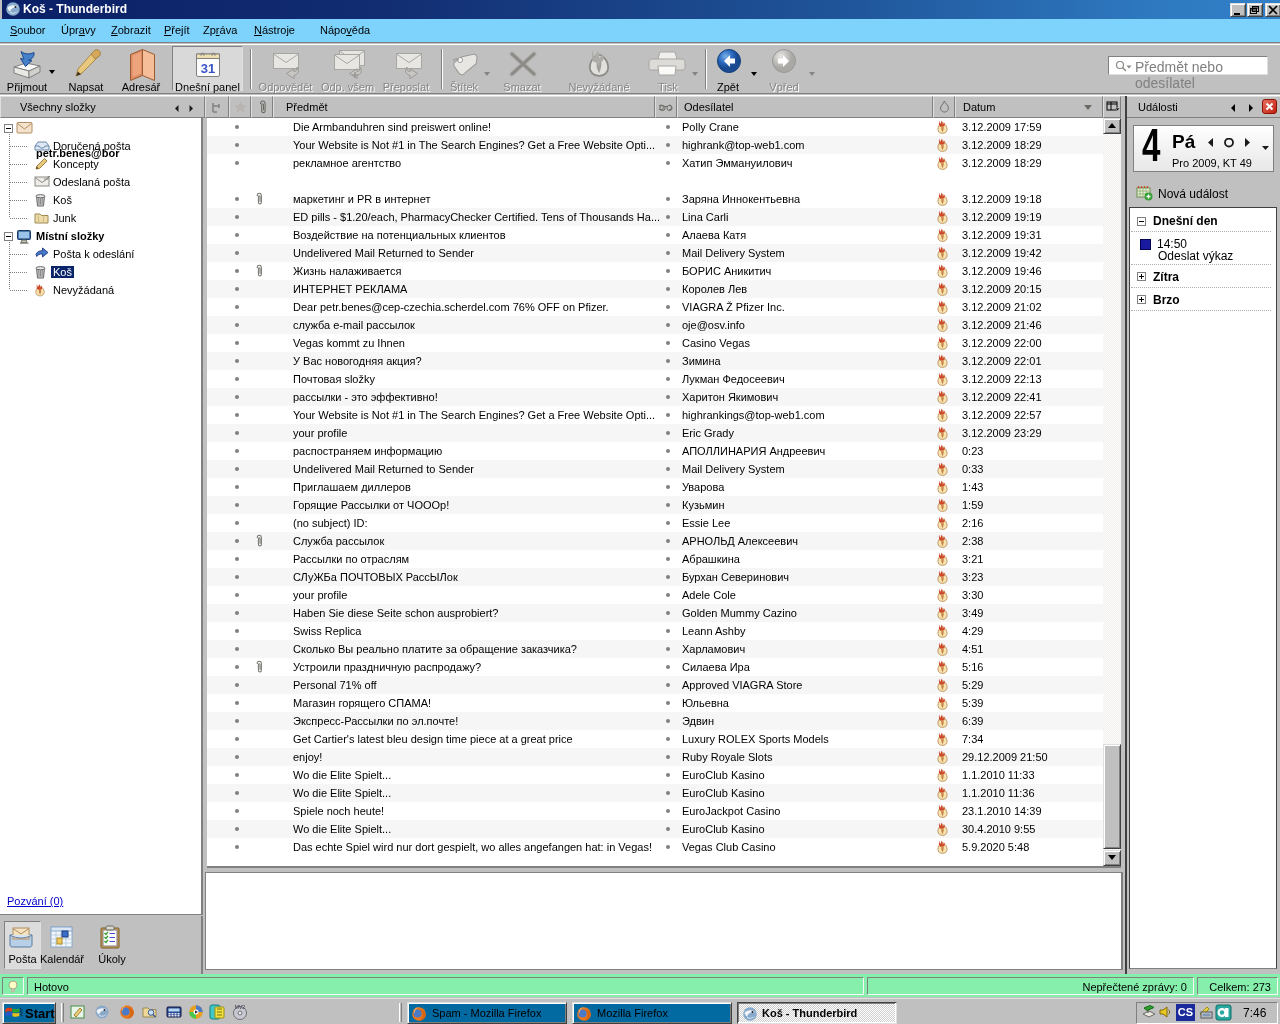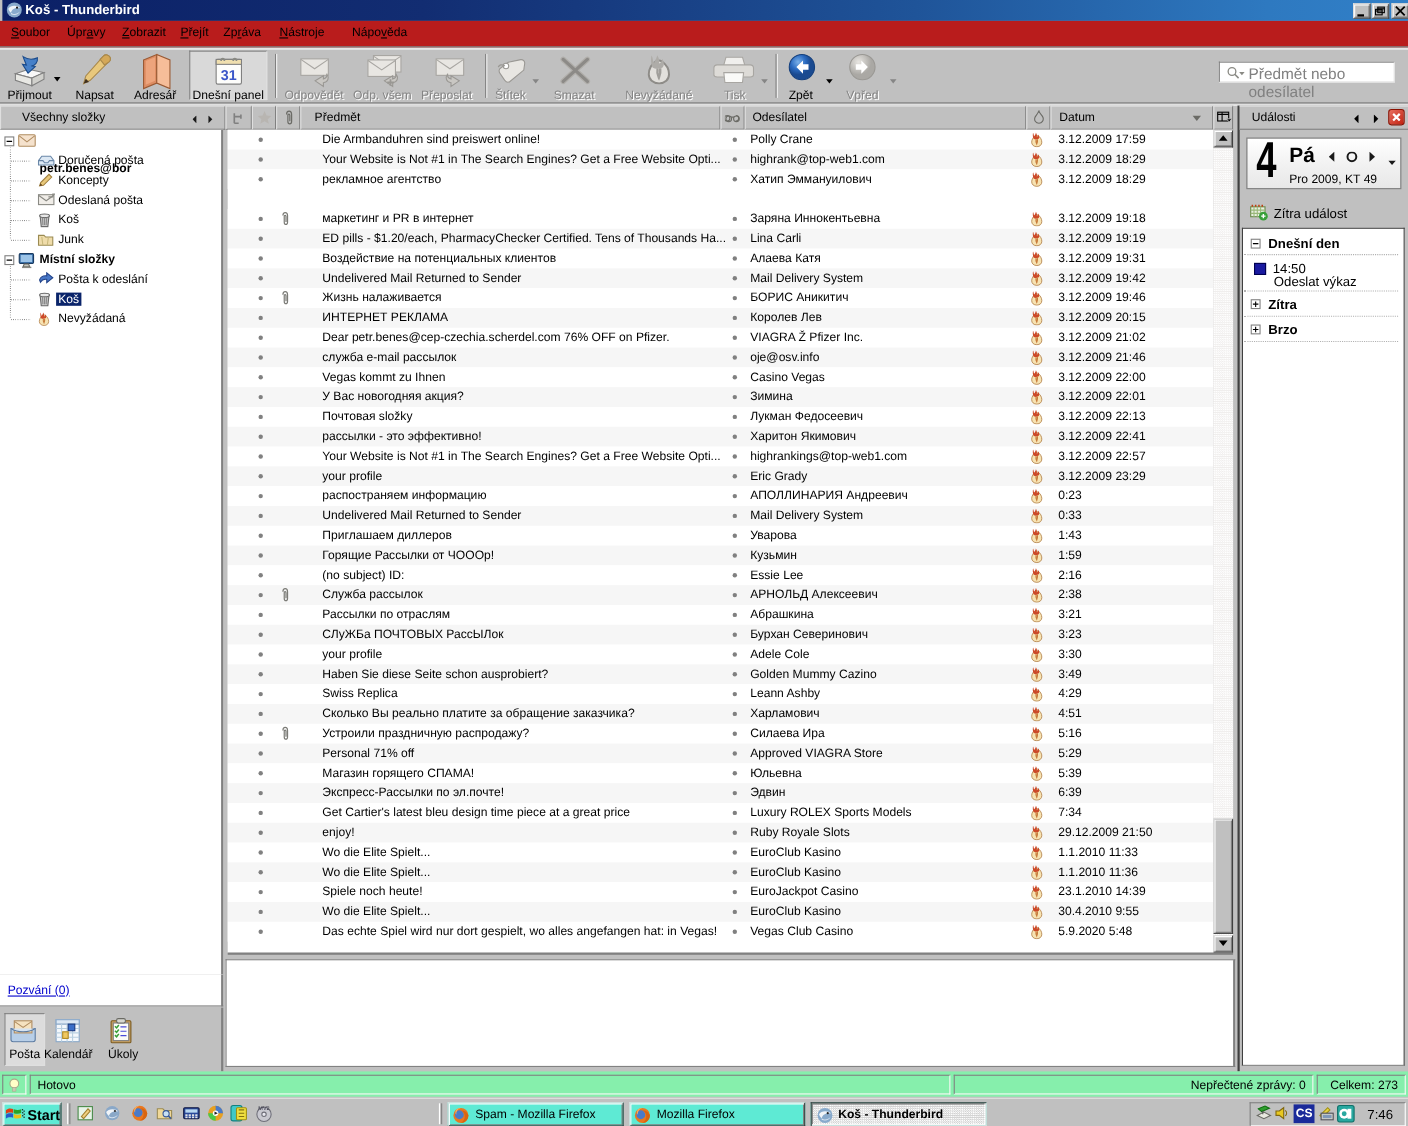--- a/index.html
+++ b/index.html
@@ -3,21 +3,21 @@
 <meta charset="utf-8">
 <style>
 *{margin:0;padding:0;box-sizing:border-box;}
 html,body{width:1280px;height:1024px;overflow:hidden;}
 body{font-family:"Liberation Sans",sans-serif;font-size:11px;background:#c0c0c0;position:relative;color:#000;}
 
 #titlebar{position:absolute;left:0;top:0;width:1280px;height:19px;background:linear-gradient(90deg,#0b2066 0%,#122d72 30%,#1f5499 65%,#2e79c0 90%,#3180c8 100%);border-left:2px solid #c0c0c0;}
 #titlebar .ttext{position:absolute;left:21px;top:2px;color:#fff;font-weight:bold;font-size:12px;}
 .wbtn{position:absolute;top:3px;width:16px;height:14px;background:#c0c0c0;border:1px solid;border-color:#dfdfdf #404040 #404040 #dfdfdf;box-shadow:inset 1px 1px 0 #fff,inset -1px -1px 0 #808080;}
 
-#menubar{position:absolute;left:0;top:19px;width:1280px;height:24px;background:#b91c1c;border-bottom:1px solid #808080;}
+#menubar{position:absolute;left:0;top:19px;width:1280px;height:24px;background:#7dd3fc;border-bottom:1px solid #808080;}
 #menubar span{position:absolute;top:5px;}
 
 #toolbar{position:absolute;left:0;top:44px;width:1280px;height:49px;background:#c0c0c0;border-top:1px solid #fff;}
 #tbsep{position:absolute;left:0;top:93px;width:1280px;height:3px;border-top:1px solid #808080;border-bottom:1px solid #fff;background:#c0c0c0;}
 .tlbl{position:absolute;font-size:11px;text-align:center;}
 .dis{color:#858585;text-shadow:1px 1px 0 #ffffff;}
 .darr{position:absolute;width:0;height:0;border-left:3px solid transparent;border-right:3px solid transparent;border-top:4px solid #000;}
 .darr.g{border-top-color:#858585;}
 .tsep{position:absolute;width:2px;height:40px;border-left:1px solid #808080;border-right:1px solid #fff;}
 #search{position:absolute;left:1108px;top:11px;width:160px;height:19px;background:#fff;border:1px solid;border-color:#808080 #dfdfdf #dfdfdf #808080;}
@@ -51,21 +51,21 @@
 #evhead{position:absolute;left:1127px;top:96px;width:153px;height:22px;background:#c0c0c0;border-top:1px solid #dfdfdf;border-bottom:1px solid #808080;}
 #datebox{position:absolute;left:1133px;top:125px;width:141px;height:47px;background:linear-gradient(#ffffff,#f0f0f0 60%,#e8e8e8);border:1px solid #808080;}
 #evlist{position:absolute;left:1129px;top:207px;width:148px;height:762px;background:#fff;border:1px solid #404040;border-bottom:1px solid #808080;}
 .dotline{position:absolute;left:2px;width:140px;border-top:1px dotted #b0b0b0;}
 .pmbox{position:absolute;width:9px;height:9px;background:#fff;border:1px solid #808080;font-size:9px;line-height:7px;text-align:center;}
 
 #status{position:absolute;left:0;top:974px;width:1280px;height:23px;background:#86efac;}
 .scell{position:absolute;top:3px;height:18px;border:1px solid;border-color:#808080 #f9f8f7 #f9f8f7 #808080;padding:3px 6px 0 6px;}
 
 #taskbar{position:absolute;left:0;top:998px;width:1280px;height:26px;background:#c0c0c0;border-top:1px solid #dfdfdf;}
-.task{position:absolute;top:3px;height:22px;background:#5eead4;border:1px solid;border-color:#dfdfdf #404040 #404040 #dfdfdf;box-shadow:inset 1px 1px 0 #fff,inset -1px -1px 0 #808080;font-size:11px;padding:4px 4px 0 24px;white-space:nowrap;overflow:hidden;}
+.task{position:absolute;top:3px;height:22px;background:#0369a1;border:1px solid;border-color:#dfdfdf #404040 #404040 #dfdfdf;box-shadow:inset 1px 1px 0 #fff,inset -1px -1px 0 #808080;font-size:11px;padding:4px 4px 0 24px;white-space:nowrap;overflow:hidden;}
 .qlsep{position:absolute;top:4px;width:3px;height:19px;border-left:1px solid #fff;border-right:1px solid #808080;}
 </style>
 </head>
 <body>
 <div id="titlebar">
   <div class="ttext">Koš - Thunderbird</div>
   <span style="position:absolute;left:3px;top:1px;"><svg width="16" height="16">
         <circle cx="8" cy="8" r="6.8" fill="#88aacc"></circle>
         <path d="M2.5 7 C4.5 3.5 11 3.5 13.5 6.5 C10.5 5.5 6 6.5 5 10.5 C4 10 3 8.5 2.5 7 Z" fill="#f0f4f8"></path>
         <circle cx="10.5" cy="6" r="1" fill="#202020"></circle>
@@ -953,21 +953,21 @@
       <g stroke="#9ab87a">
         <line x1="1" y1="7" x2="14" y2="7"></line>
         <line x1="4" y1="4" x2="4" y2="13"></line>
         <line x1="7" y1="4" x2="7" y2="13"></line>
         <line x1="10" y1="4" x2="10" y2="13"></line>
         <line x1="1" y1="10" x2="14" y2="10"></line>
       </g>
       <circle cx="12.5" cy="12.5" r="4" fill="#38a038"></circle>
       <path d="M12.5 10.5 L12.5 14.5 M10.5 12.5 L14.5 12.5" stroke="#fff" stroke-width="1.3"></path>
     </svg></span>
-<div style="position:absolute;left:1158px;top:187px;font-size:12px;">Zítra událost</div>
+<div style="position:absolute;left:1158px;top:187px;font-size:12px;">Nová událost</div>
 <div class="pmbox" style="left:1137px;top:217px;"><svg width="7" height="7">
       <line x1="1" y1="3.5" x2="6" y2="3.5" stroke="#000"></line>
     </svg></div>
 <div style="position:absolute;left:1153px;top:214px;font-size:12px;font-weight:bold;">Dnešní den</div>
 <div class="dotline" style="left:1131px;top:231px;"></div>
 <div style="position:absolute;left:1140px;top:239px;width:11px;height:11px;background:#1a1aa0;border:1px solid #000050;"></div>
 <div style="position:absolute;left:1157px;top:237px;font-size:12px;">14:50</div>
 <div style="position:absolute;left:1158px;top:249px;font-size:12px;">Odeslat výkaz</div>
 <div class="dotline" style="left:1131px;top:264px;"></div>
 <div class="pmbox" style="left:1137px;top:272px;"><svg width="7" height="7">

